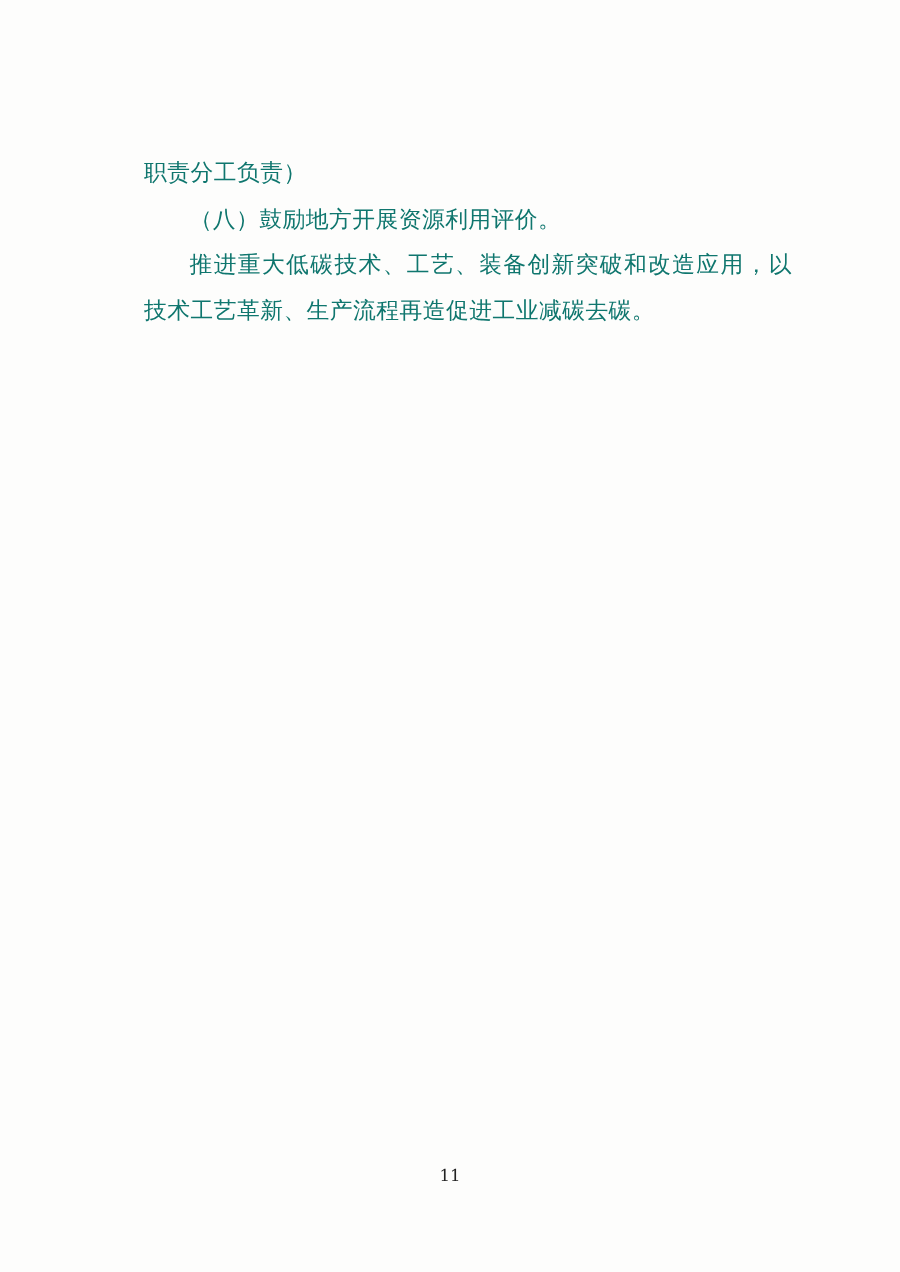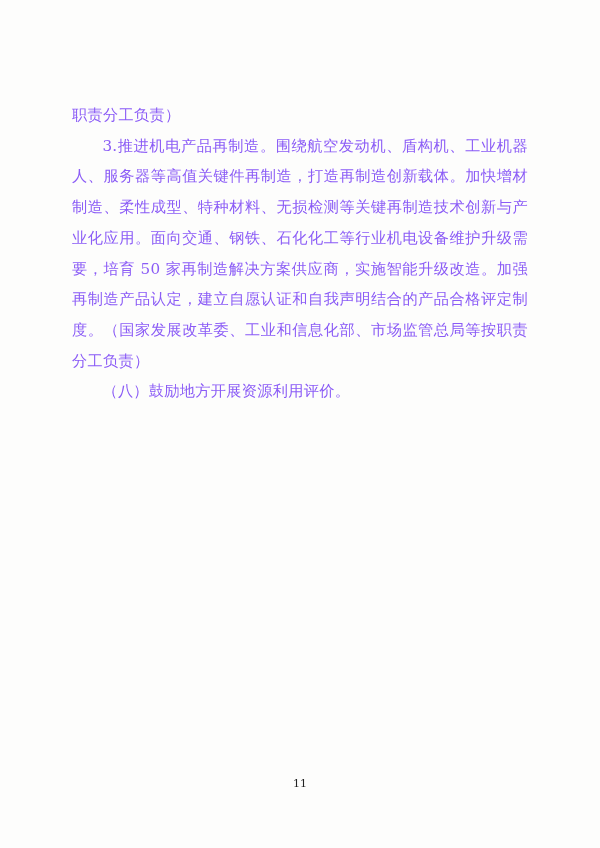--- a/index.html
+++ b/index.html
@@ -21,21 +21,22 @@
     background: #fdfdfc;
     box-sizing: border-box;
     padding: 100px 72px 60px 72px;
   }
   .doc-body {
     font-size: 15.2px;
     line-height: 2.02;
     letter-spacing: 0.3px;
     text-align: justify;
     text-justify: inter-ideograph;
-    color: #8b5cf6;
+    color: #0f766e;
+    margin-left: 24px;
   }
   .para {
     margin: 0 0 0 0;
     text-indent: 0;
   }
   .para.indent {
     text-indent: 2em;
   }
   .page-number {
     position: absolute;
@@ -47,17 +48,17 @@
     font-family: "DejaVu Serif", "Liberation Serif", serif;
     color: #222;
   }
 </style>
 </head>
 <body>
 
 <div class="page">
   <div class="doc-body">
     <p class="para">职责分工负责）</p>
-    <p class="para indent">3.推进机电产品再制造。围绕航空发动机、盾构机、工业机器人、服务器等高值关键件再制造，打造再制造创新载体。加快增材制造、柔性成型、特种材料、无损检测等关键再制造技术创新与产业化应用。面向交通、钢铁、石化化工等行业机电设备维护升级需要，培育 50 家再制造解决方案供应商，实施智能升级改造。加强再制造产品认定，建立自愿认证和自我声明结合的产品合格评定制度。（国家发展改革委、工业和信息化部、市场监管总局等按职责分工负责）</p>
     <p class="para indent">（八）鼓励地方开展资源利用评价。</p>
+    <p class="para indent">推进重大低碳技术、工艺、装备创新突破和改造应用，以技术工艺革新、生产流程再造促进工业减碳去碳。</p>
   </div>
   <div class="page-number">11</div>
 </div>
 
 </body></html>

